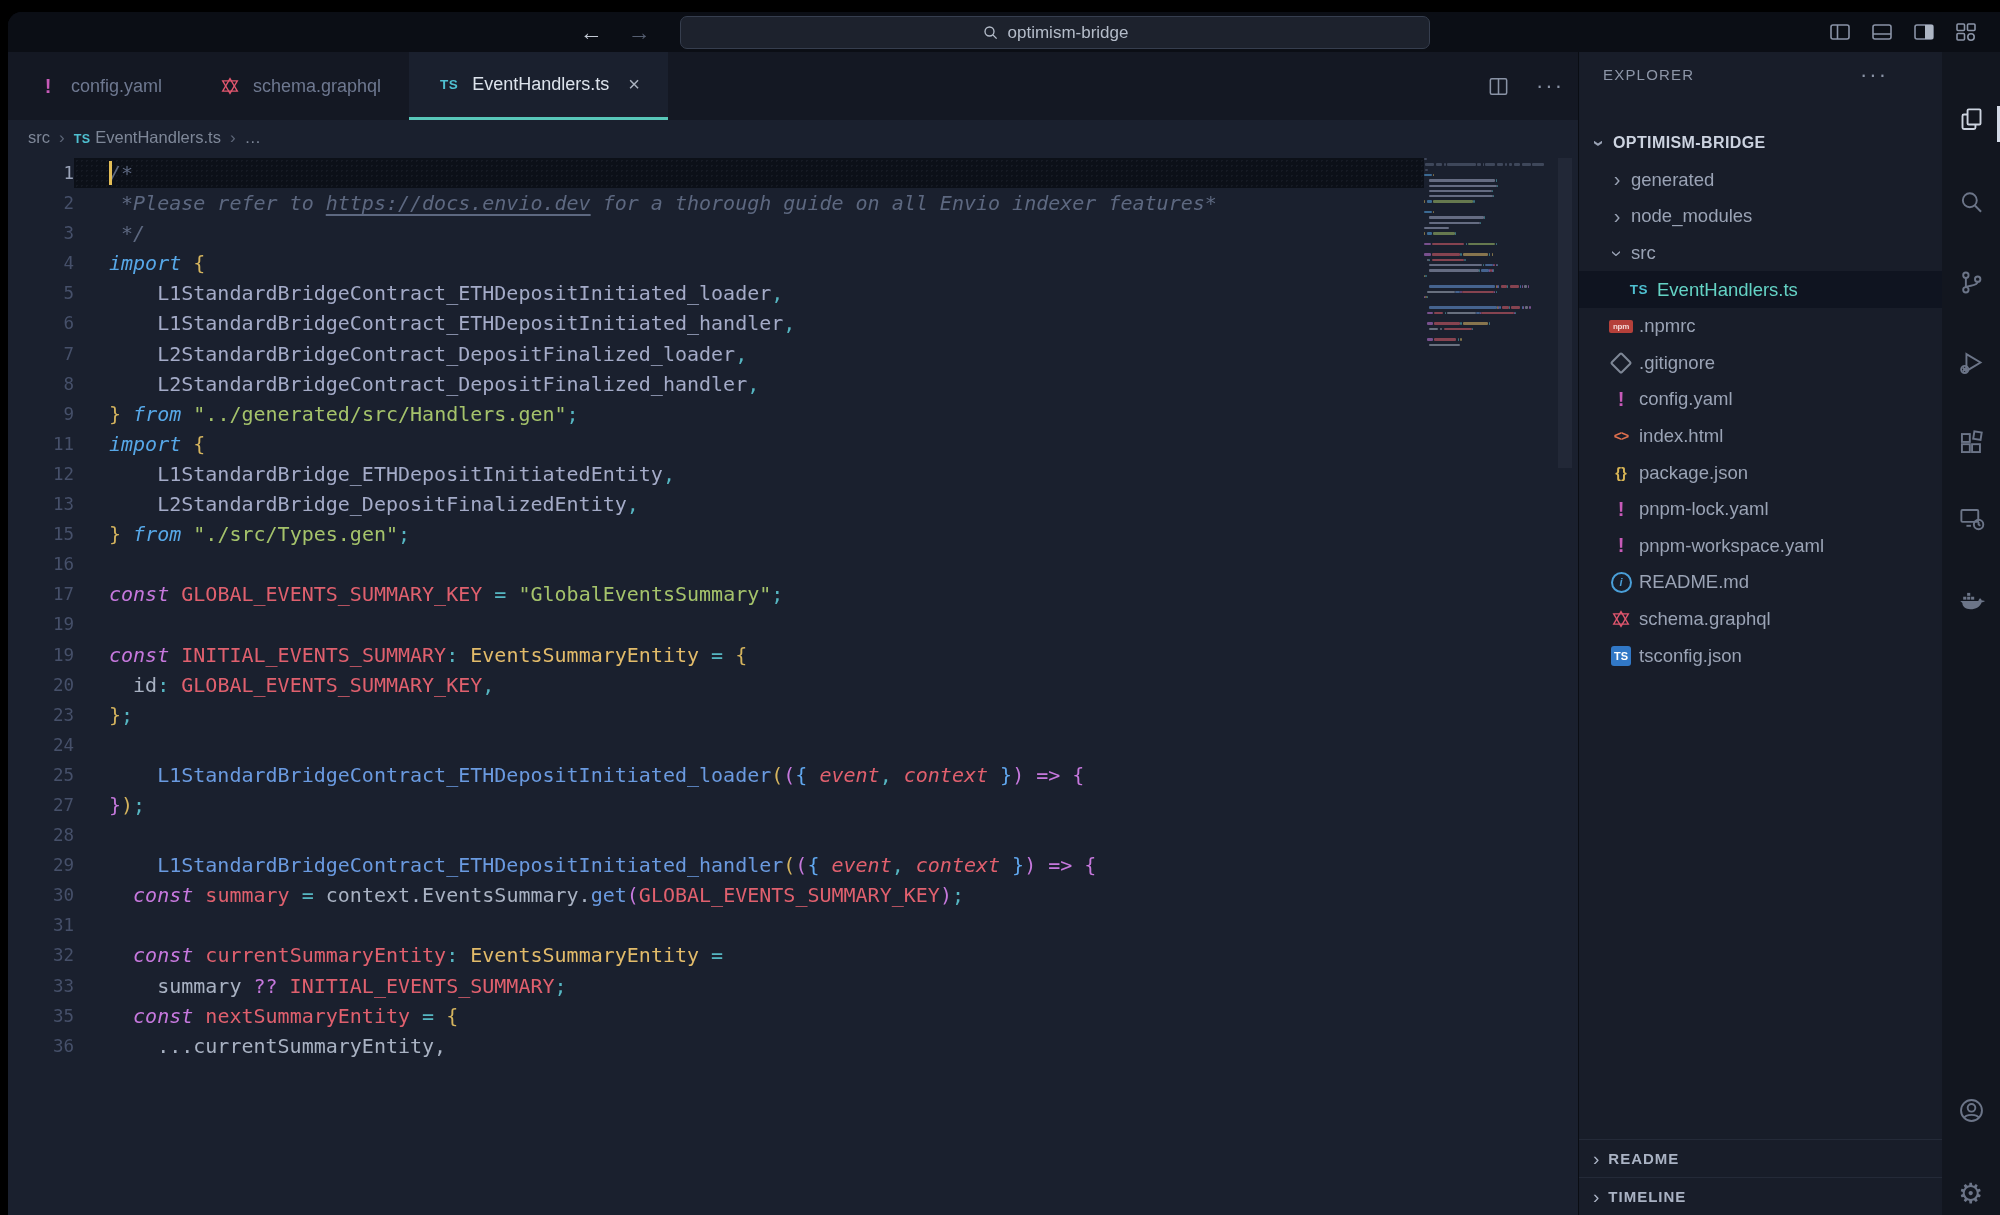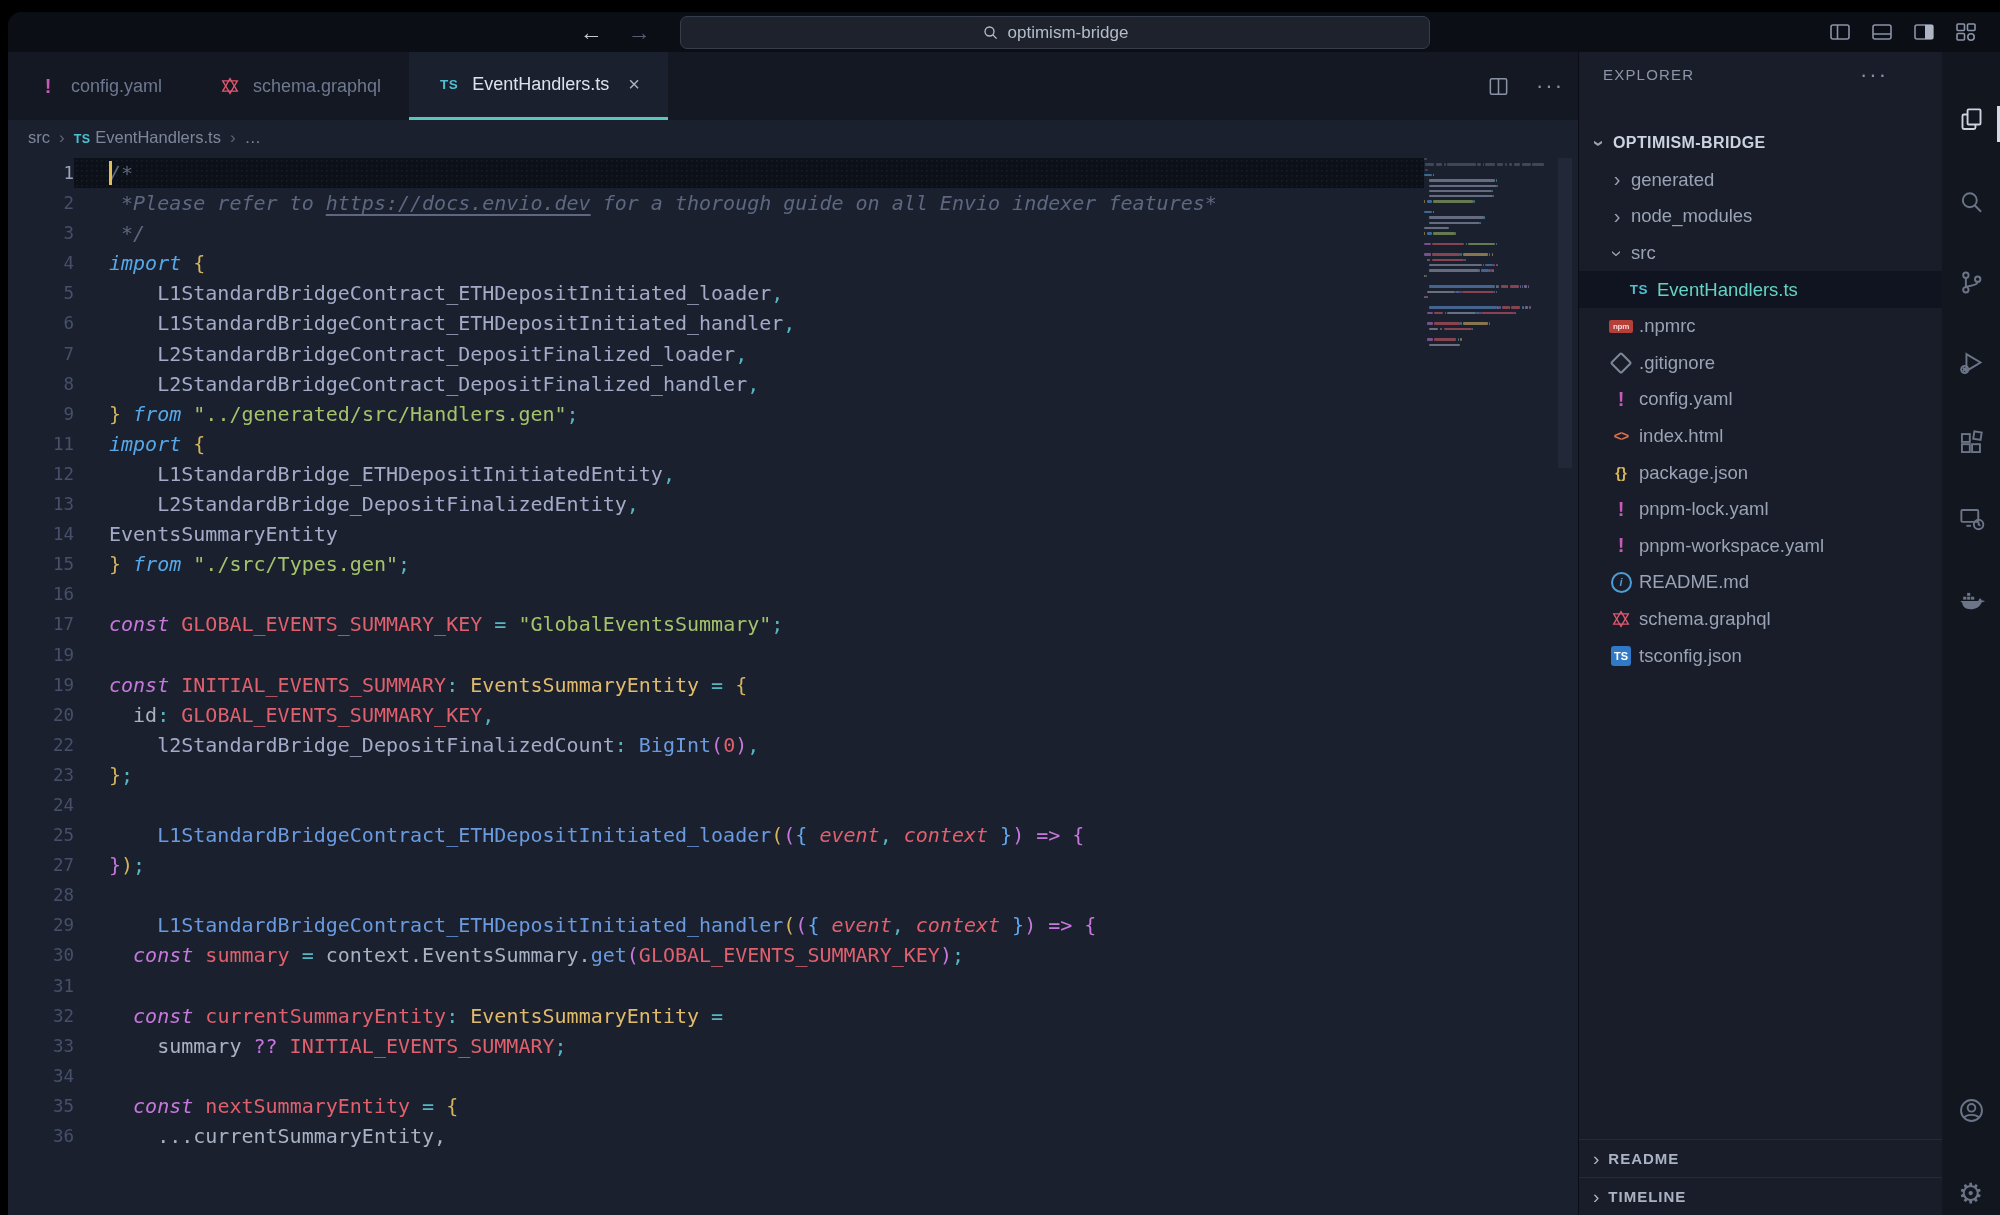--- a/index.html
+++ b/index.html
@@ -221,24 +221,20 @@
               </div>
               <div class="line">
                 <span class="ln">12</span>
                 <span class="code"><span class="tok-id">    L1StandardBridge_ETHDepositInitiatedEntity</span><span class="tok-pn">,</span></span>
               </div>
               <div class="line">
                 <span class="ln">13</span>
                 <span class="code"><span class="tok-id">    L2StandardBridge_DepositFinalizedEntity</span><span class="tok-pn">,</span></span>
               </div>
               <div class="line">
-                <span class="ln">14</span>
-                <span class="code"><span class="tok-id">EventsSummaryEntity</span></span>
-              </div>
-              <div class="line">
                 <span class="ln">15</span>
                 <span class="code"><span class="tok-b1">}</span><span class="tok-kw"> from</span><span class="tok-ws"> </span><span class="tok-st">"./src/Types.gen"</span><span class="tok-pn">;</span></span>
               </div>
               <div class="line">
                 <span class="ln">16</span>
                 <span class="code"></span>
               </div>
               <div class="line">
                 <span class="ln">17</span>
                 <span class="code"><span class="tok-cs">const</span><span class="tok-vr"> GLOBAL_EVENTS_SUMMARY_KEY</span><span class="tok-op"> =</span><span class="tok-st"> "GlobalEventsSummary"</span><span class="tok-pn">;</span></span>
@@ -249,24 +245,20 @@
               </div>
               <div class="line">
                 <span class="ln">19</span>
                 <span class="code"><span class="tok-cs">const</span><span class="tok-vr"> INITIAL_EVENTS_SUMMARY</span><span class="tok-op">:</span><span class="tok-ty"> EventsSummaryEntity</span><span class="tok-op"> =</span><span class="tok-b1"> {</span></span>
               </div>
               <div class="line">
                 <span class="ln">20</span>
                 <span class="code"><span class="tok-ws">  id</span><span class="tok-op">:</span><span class="tok-vr"> GLOBAL_EVENTS_SUMMARY_KEY</span><span class="tok-pn">,</span></span>
               </div>
               <div class="line">
-                <span class="ln">22</span>
-                <span class="code"><span class="tok-id">    l2StandardBridge_DepositFinalizedCount</span><span class="tok-op">:</span><span class="tok-fn"> BigInt</span><span class="tok-b2">(</span><span class="tok-nm">0</span><span class="tok-b2">)</span><span class="tok-pn">,</span></span>
-              </div>
-              <div class="line">
                 <span class="ln">23</span>
                 <span class="code"><span class="tok-b1">}</span><span class="tok-pn">;</span></span>
               </div>
               <div class="line">
                 <span class="ln">24</span>
                 <span class="code"></span>
               </div>
               <div class="line">
                 <span class="ln">25</span>
                 <span class="code"><span class="tok-fn">    L1StandardBridgeContract_ETHDepositInitiated_loader</span><span class="tok-b1">(</span><span class="tok-b2">(</span><span class="tok-b3">{</span><span class="tok-pm"> event</span><span class="tok-pn">,</span><span class="tok-pm"> context</span><span class="tok-b3"> }</span><span class="tok-b2">)</span><span class="tok-ar"> =&gt;</span><span class="tok-b2"> {</span></span>
@@ -291,24 +283,20 @@
                 <span class="ln">31</span>
                 <span class="code"></span>
               </div>
               <div class="line">
                 <span class="ln">32</span>
                 <span class="code"><span class="tok-cs">  const</span><span class="tok-vr"> currentSummaryEntity</span><span class="tok-op">:</span><span class="tok-ty"> EventsSummaryEntity</span><span class="tok-op"> =</span></span>
               </div>
               <div class="line">
                 <span class="ln">33</span>
                 <span class="code"><span class="tok-ws">    summary</span><span class="tok-ar"> ??</span><span class="tok-vr"> INITIAL_EVENTS_SUMMARY</span><span class="tok-pn">;</span></span>
-              </div>
-              <div class="line">
-                <span class="ln">34</span>
-                <span class="code"></span>
               </div>
               <div class="line">
                 <span class="ln">35</span>
                 <span class="code"><span class="tok-cs">  const</span><span class="tok-vr"> nextSummaryEntity</span><span class="tok-op"> =</span><span class="tok-b1"> {</span></span>
               </div>
               <div class="line">
                 <span class="ln">36</span>
                 <span class="code"><span class="tok-ws">    ...currentSummaryEntity,</span></span>
               </div>
             </div>

